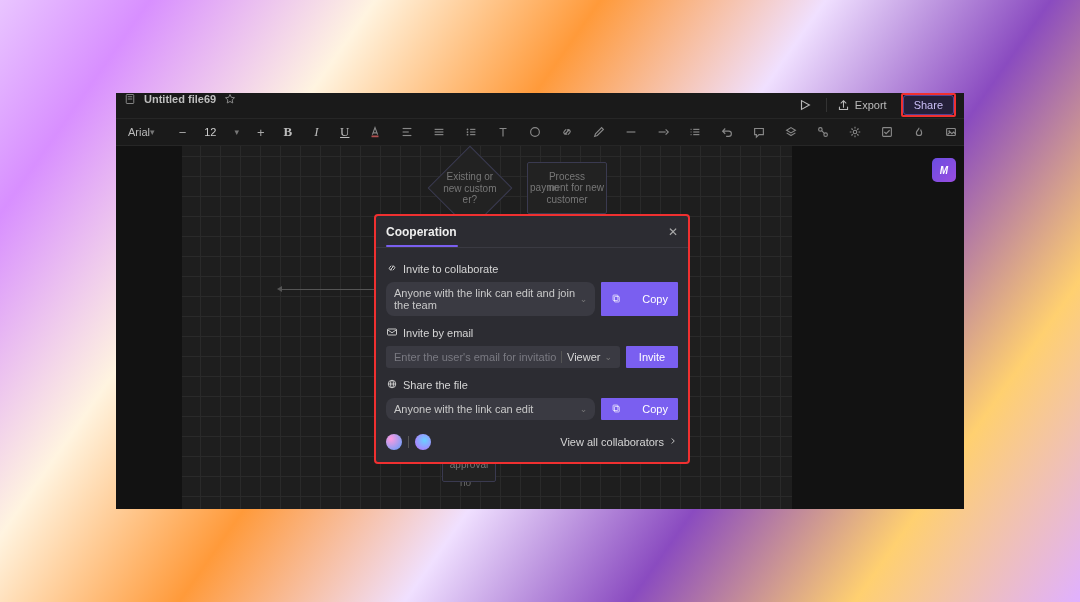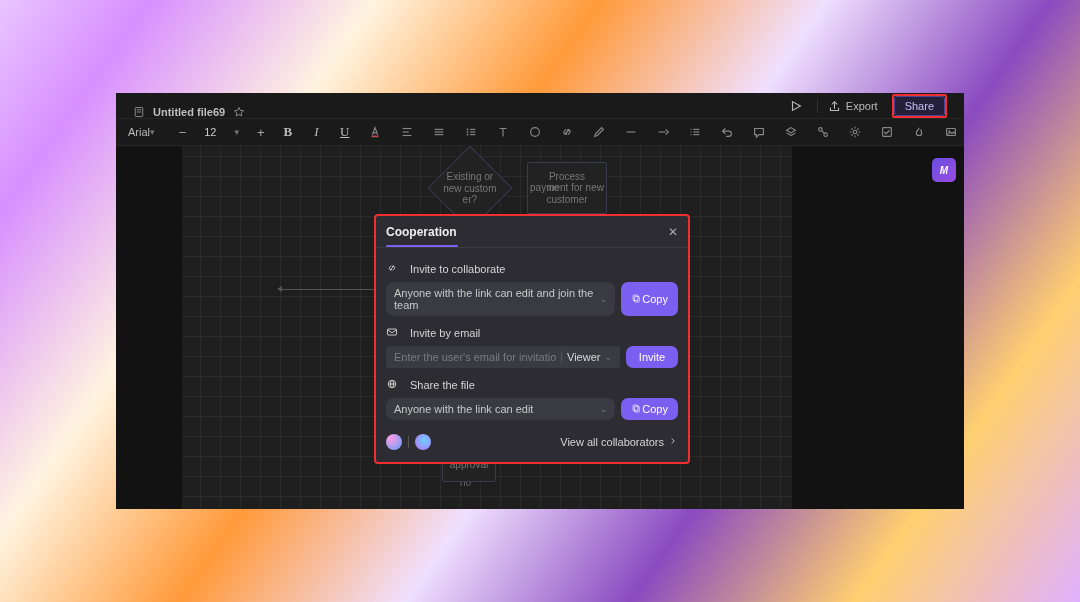--- a/index.html
+++ b/index.html
@@ -18,22 +18,22 @@
     width: 848px; height: 416px;
     background: #1a1a1a;
     color: #ddd;
     font-size: 11px;
     overflow: hidden;
   }
 
   
   .titlebar {
     height: 26px;
-    display: flex; align-items: flex-end;
-    padding: 0 17px;
+    display: flex; align-items: flex-start;
+    padding: 0 8px;
     background: #1a1a1a;
     border-bottom: 1px solid #262626;
   }
   .titlebar .left { display: flex; align-items: center; gap: 8px; }
   .doc-icon svg { width: 12px; height: 12px; display:block; }
   .filename { color: #bfbfbf; font-size: 11px; font-weight: 600; }
   .star-icon svg { width: 12px; height: 12px; display:block; }
   .titlebar .spacer { flex: 1; }
   .titlebar .right { display: flex; align-items: center; gap: 10px; }
   .play-icon svg, .export-icon svg { width: 13px; height: 13px; display:block; }
@@ -133,32 +133,32 @@
   }
   .modal-header {
     display:flex; justify-content:space-between; align-items:center;
     padding: 9px 10px 0 10px;
   }
   .modal-title { font-weight:700; font-size:12px; color:#eee; }
   .close-x { color:#aaa; cursor:pointer; font-size:12px; }
   .tab-underline { height:2px; width:72px; background:#7a5ff0; margin:6px 0 0 10px; border-radius:1px;}
   .modal hr { border:none; border-top:1px solid #3a3a42; margin: 0 0 8px 0;}
   .section { padding: 6px 10px 4px 10px; }
-  .sec-head { display:flex; align-items:center; gap:12px; color:#d5d5d5; margin-bottom:6px; }
+  .sec-head { display:flex; align-items:center; gap:5px; color:#d5d5d5; margin-bottom:6px; }
   .sec-head svg { width:12px; height:12px; }
   .row { display:flex; gap:6px; align-items:stretch;}
   .select-like {
     flex:1; background:#3a3a42; border-radius:8px;
     display:flex; align-items:center; justify-content:space-between;
     padding: 5px 8px; color:#c9c9c9; cursor:pointer; font-size: 11px;
   }
   .btn-primary {
     background:#7a5ff0; color:#fff; border:none;
-    padding: 0 10px; border-radius:7px;
-    display:flex; align-items:center; gap:0; cursor:pointer;
+    padding: 0 10px; border-radius:1px;
+    display:flex; align-items:center; gap:20px; cursor:pointer;
     font-size:11px; min-width:52px; justify-content:center;
   }
   .btn-primary svg { width:11px; height:11px; }
   .email-input-wrap {
     flex:1; background:#3a3a42; border-radius:3px;
     display:flex; align-items:center; padding:0 6px 0 8px;
   }
   .email-input {
     flex:1; background:transparent; border:none; outline:none;
     color:#ccc; font-size:11px; padding:5px 0;

